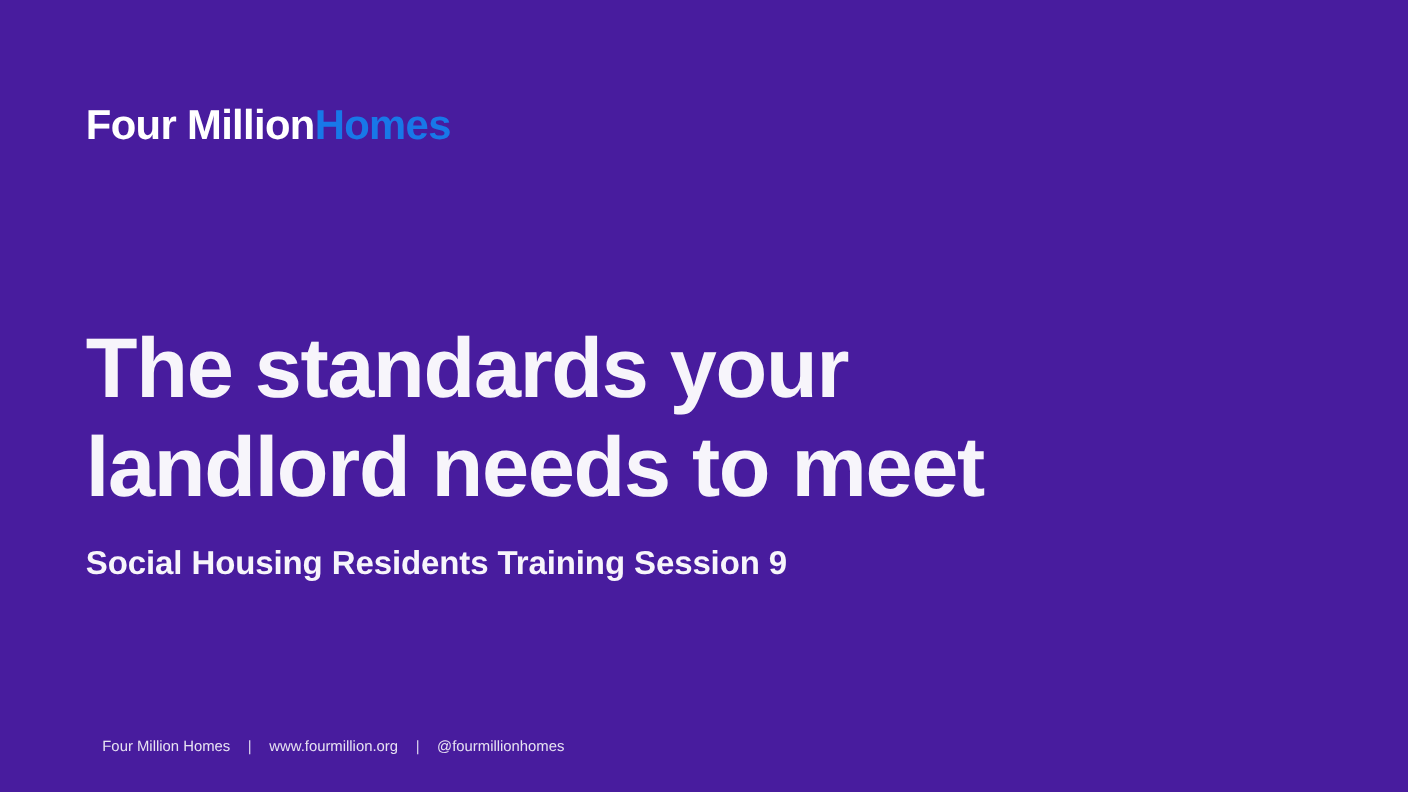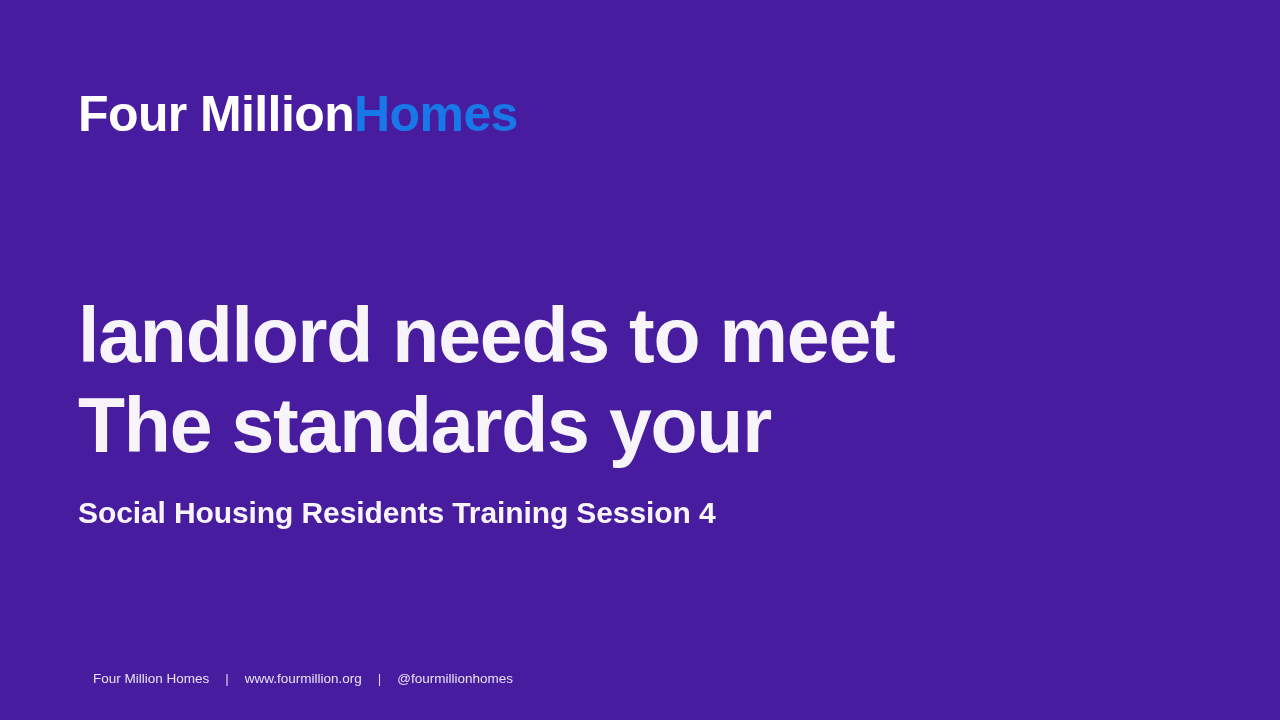--- a/index.html
+++ b/index.html
@@ -20,21 +20,21 @@
     height: 720px;
     background: #481c9e;
     box-sizing: border-box;
   }
 
   
   .logo {
     position: absolute;
     left: 78px;
     top: 88px;
-    font-size: 50px;
+    font-size: 38px;
     line-height: 52px;
     font-weight: bold;
     letter-spacing: -0.6px;
     white-space: nowrap;
     font-family: "Liberation Sans", sans-serif;
   }
   .logo-primary {
     color: #ffffff;
   }
   .logo-accent {
@@ -98,25 +98,25 @@
 </head>
 <body>
 
 <div class="slide">
 
   <div class="logo">
     <span class="logo-primary">Four Million</span><span class="logo-accent">Homes</span>
   </div>
 
   <h1 class="title">
+    <span class="title-line">The standards your</span>
     <span class="title-line">landlord needs to meet</span>
-    <span class="title-line">The standards your</span>
   </h1>
 
-  <div class="subtitle">Social Housing Residents Training Session 4</div>
+  <div class="subtitle">Social Housing Residents Training Session 9</div>
 
   <div class="footer">
     <span class="footer-item">Four Million Homes</span>
     <span class="footer-sep">|</span>
     <span class="footer-item">www.fourmillion.org</span>
     <span class="footer-sep">|</span>
     <span class="footer-item">@fourmillionhomes</span>
   </div>
 
 </div>

